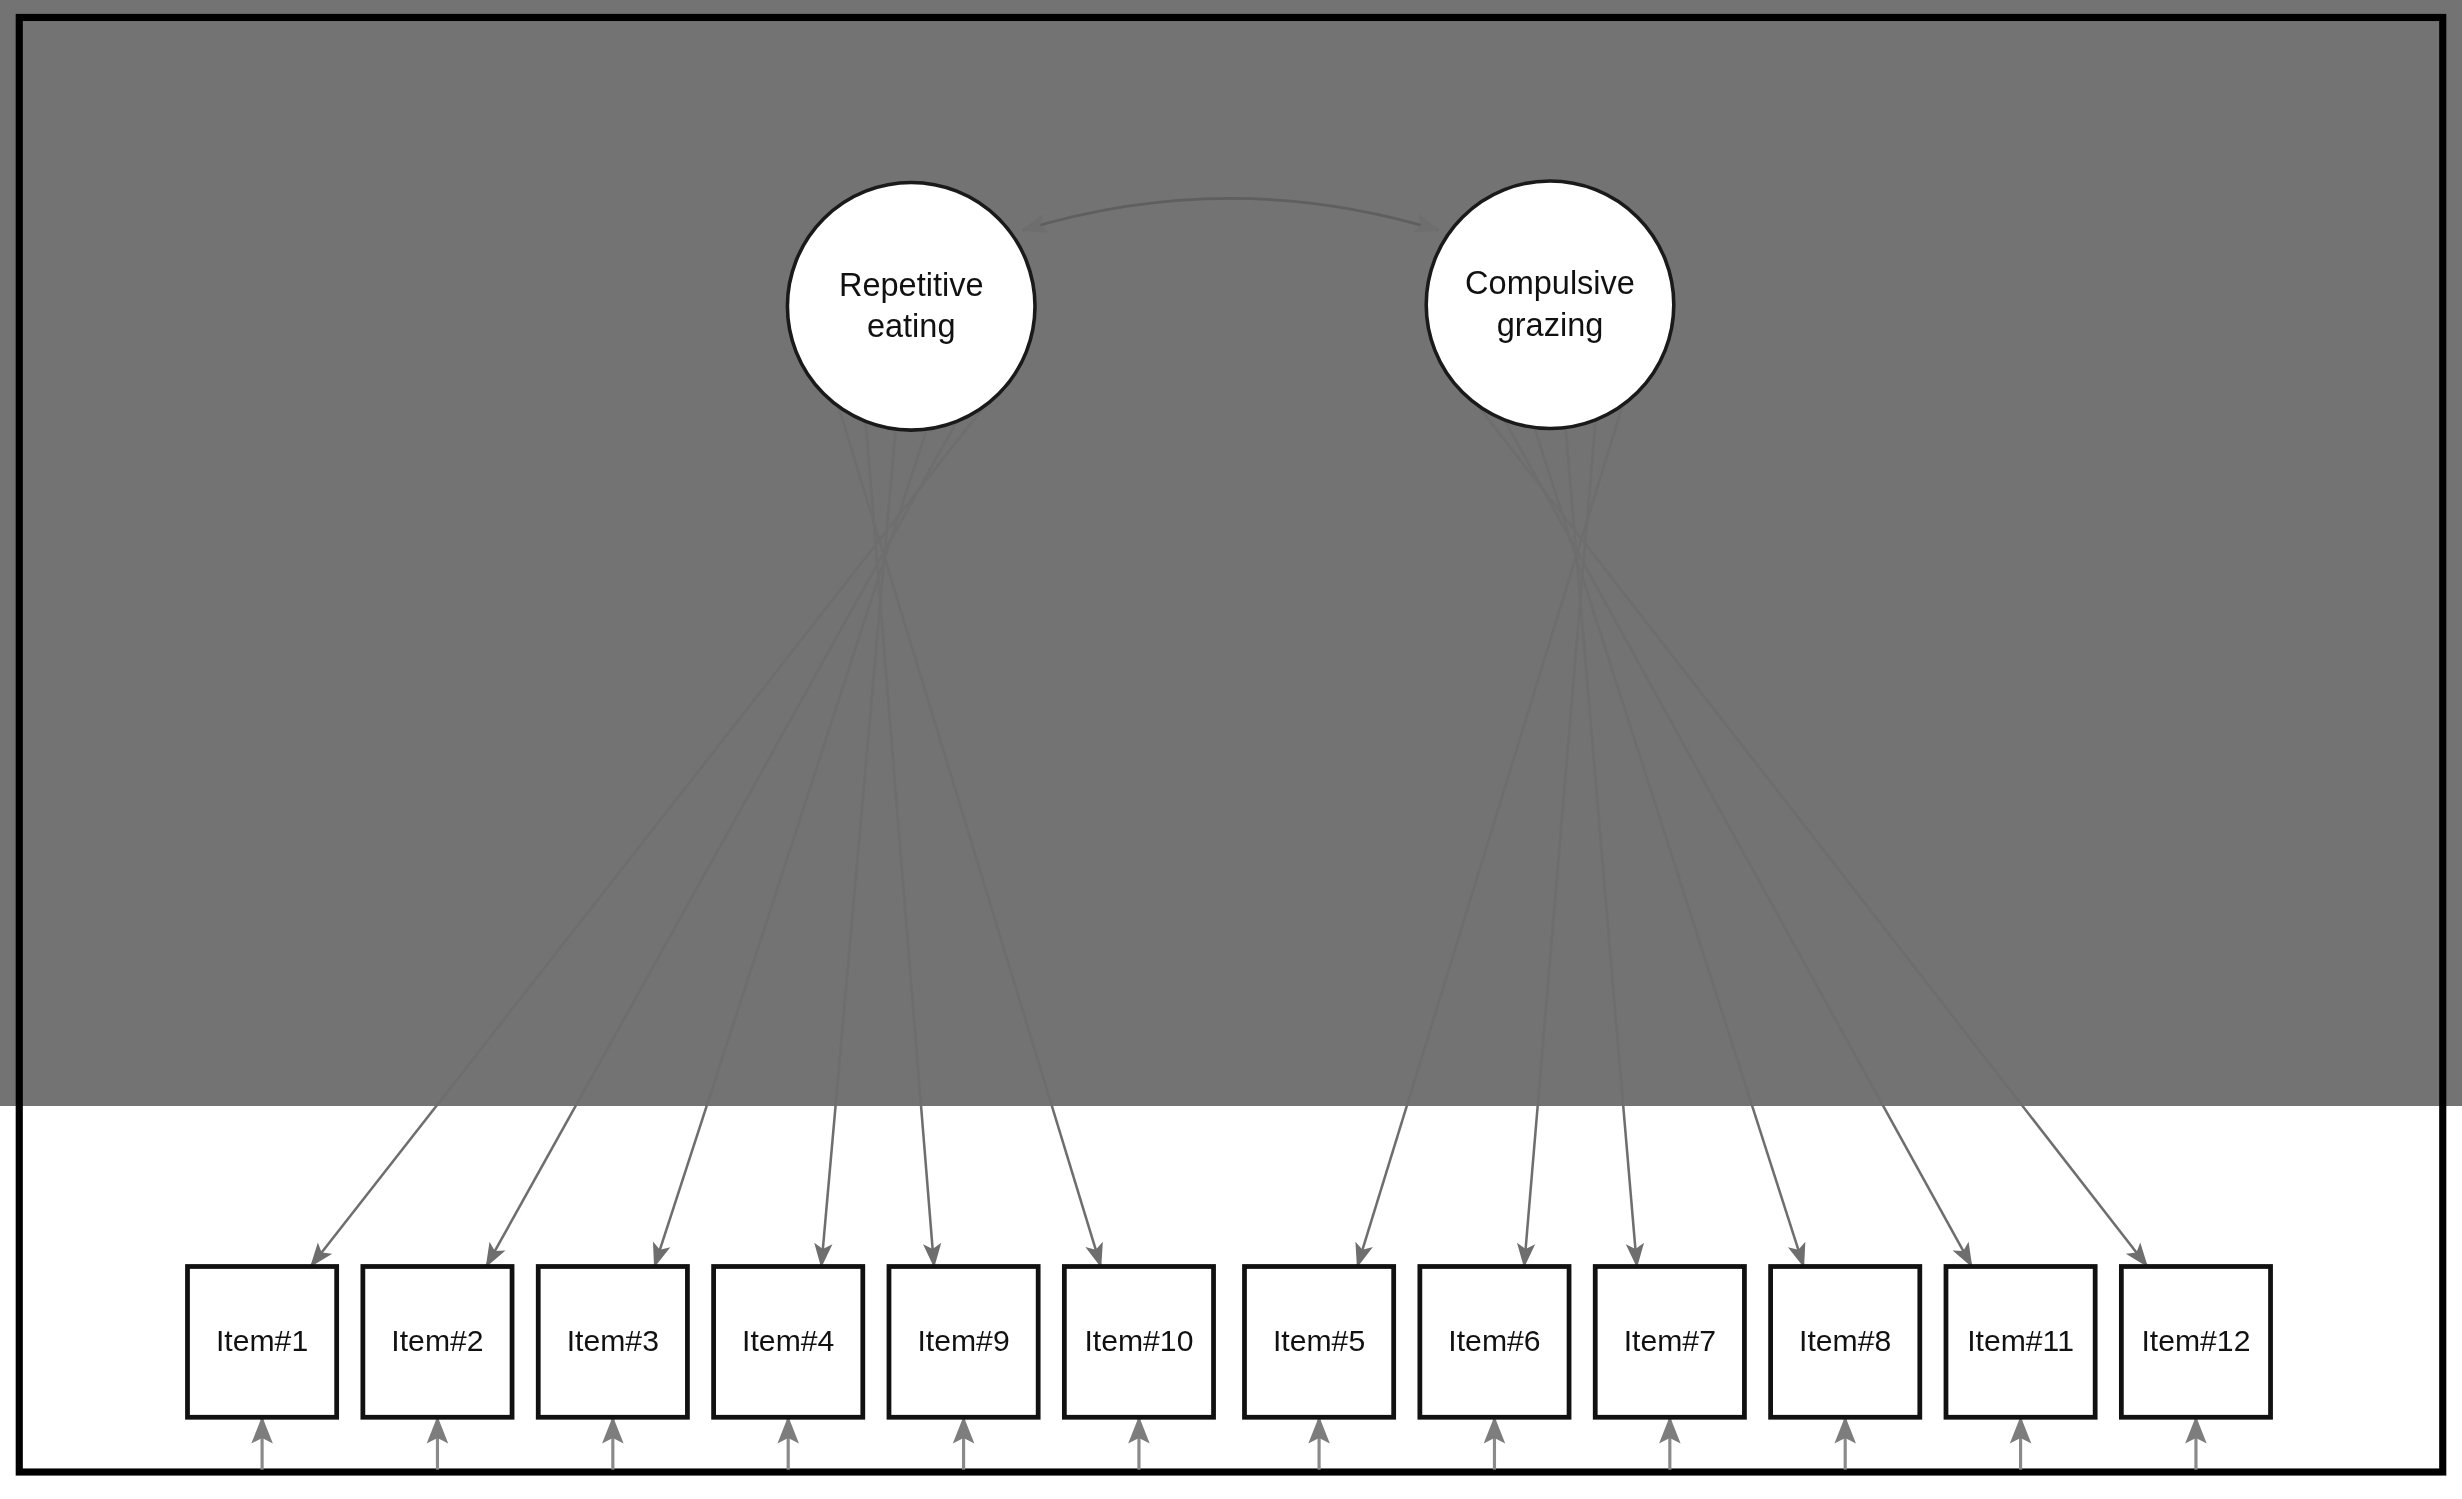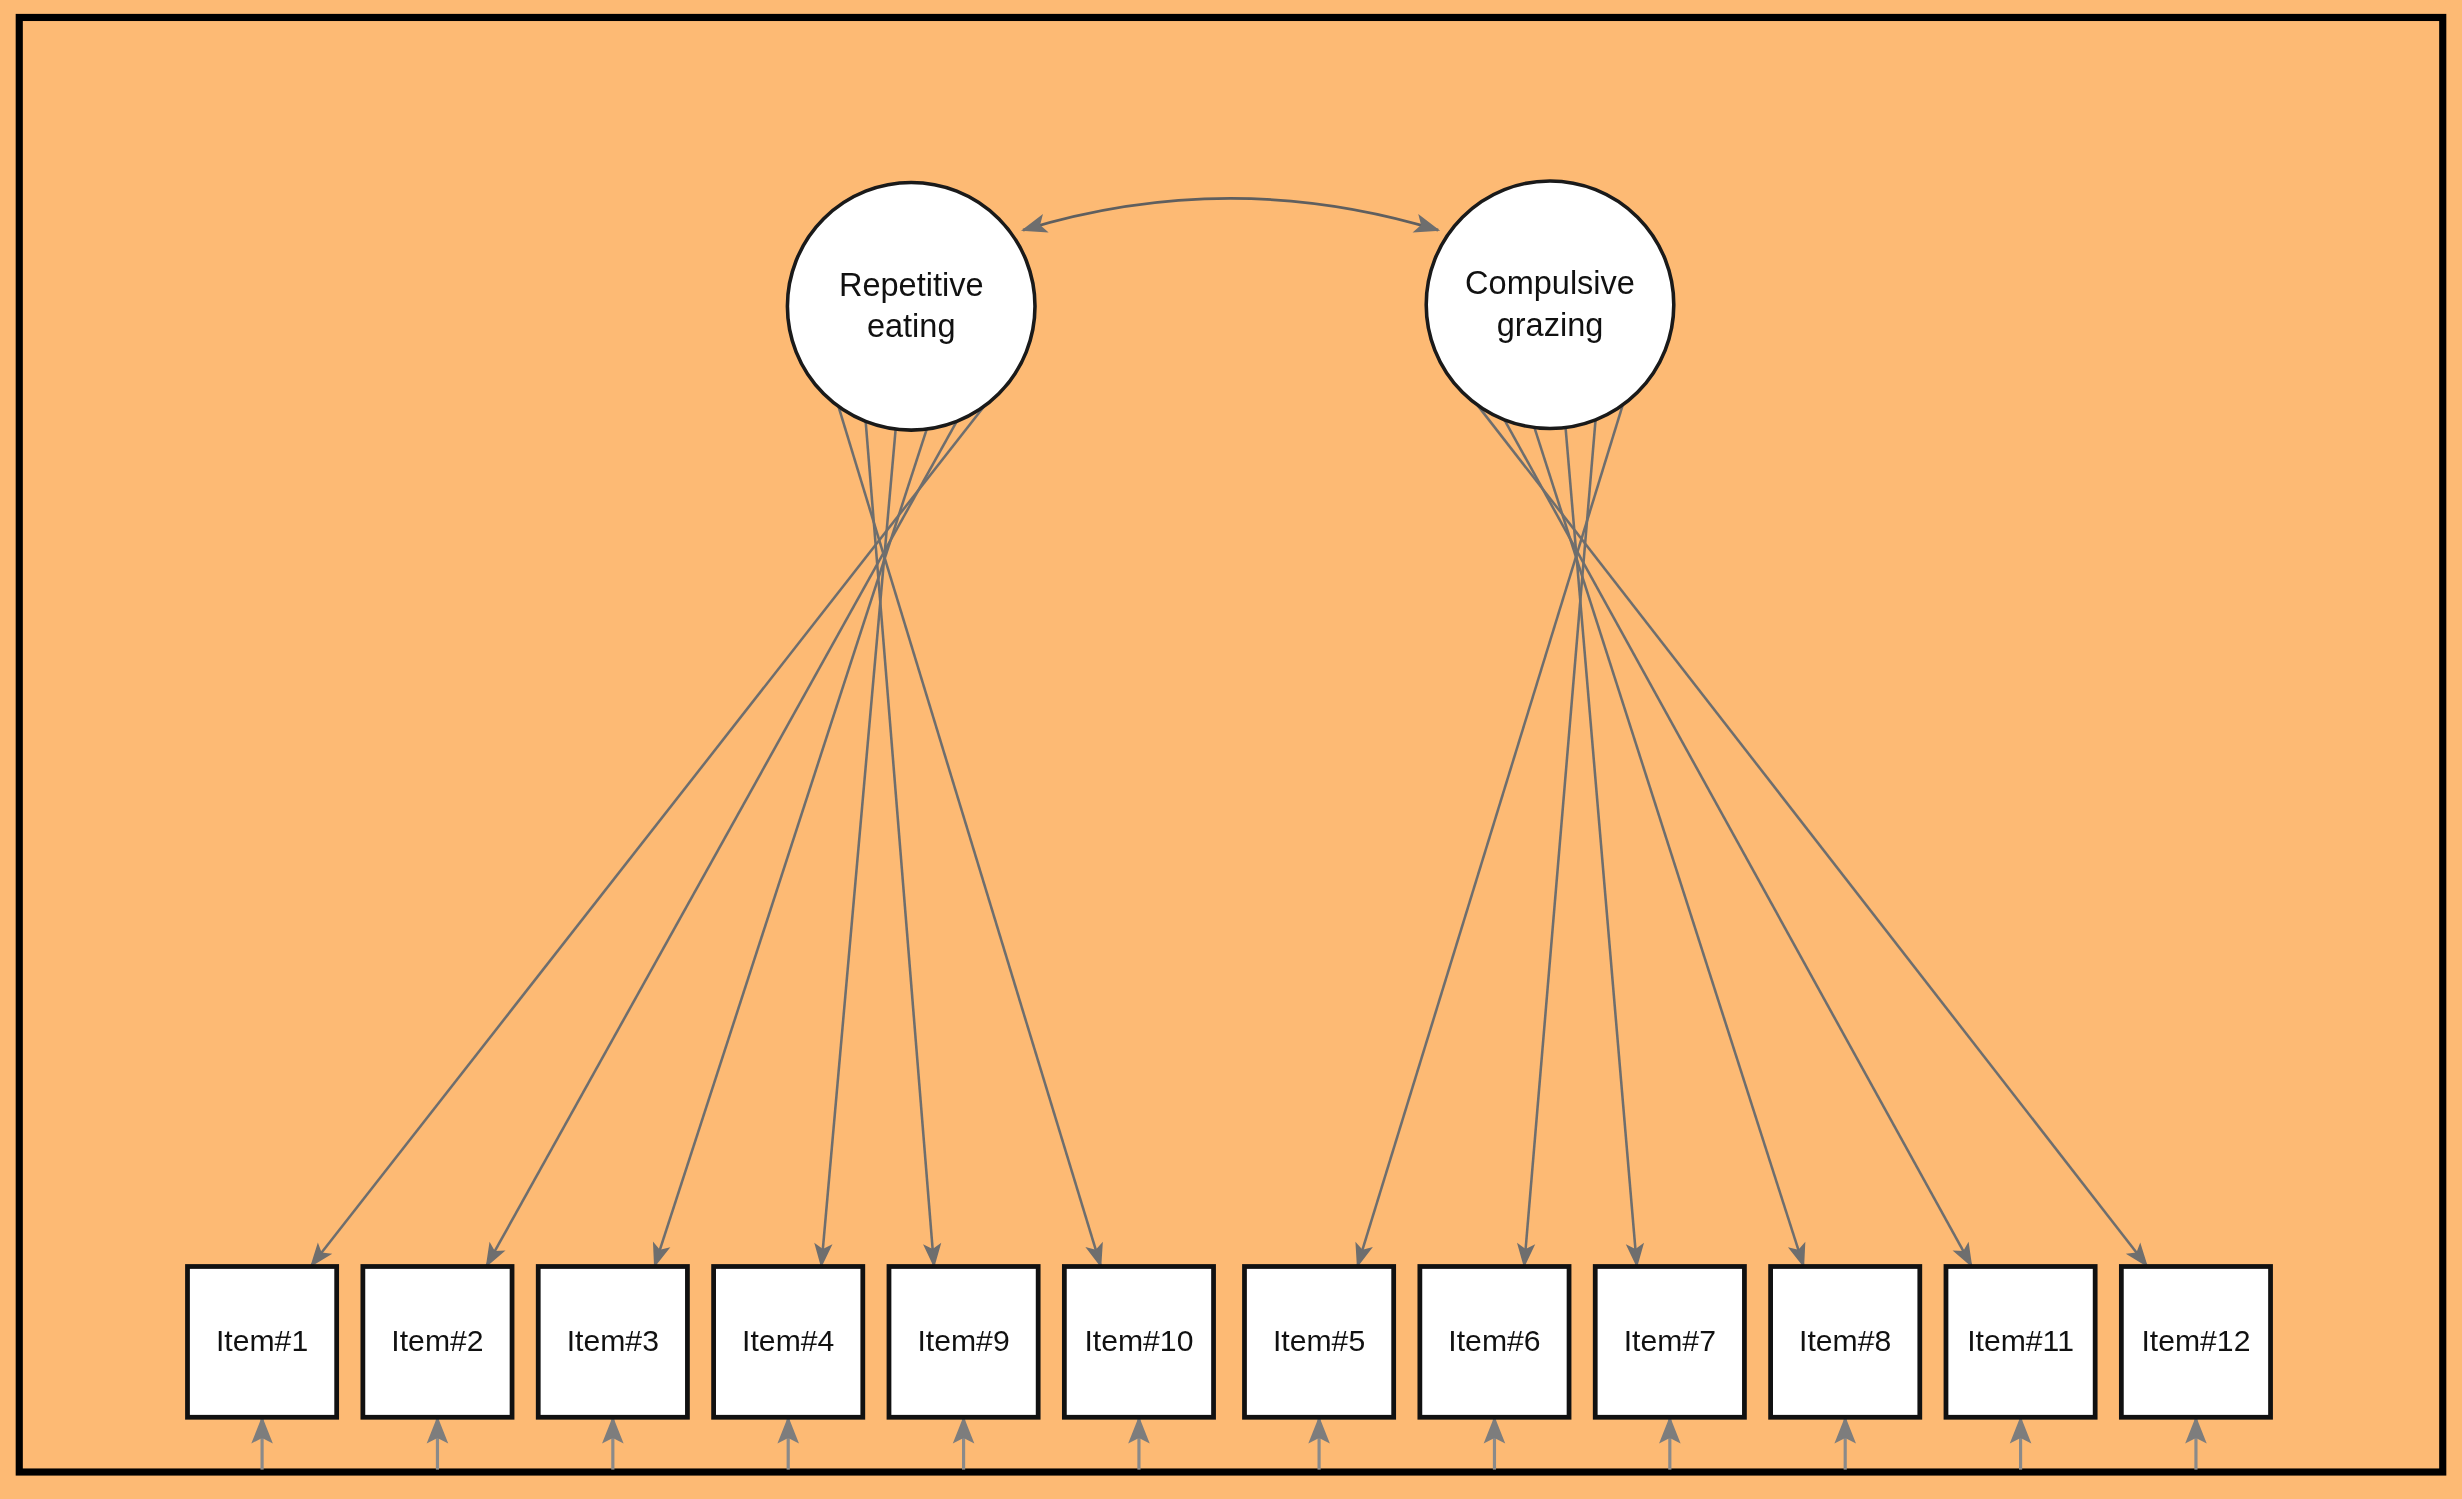--- a/index.html
+++ b/index.html
@@ -10,22 +10,22 @@
   }
   body {
     width: 2462px;
     height: 1499px;
     font-family: "Liberation Sans", sans-serif;
     overflow: hidden;
   }
   #diagram-root {
     position: relative;
     width: 2462px;
-    height: 1499px;
-    background: #fdba74;
+    height: 1106px;
+    background: #737373;
   }
   svg.diagram {
     display: block;
     width: 2462px;
     height: 1499px;
   }
   .frame-rect {
     fill: none;
     stroke: #000000;
     stroke-width: 9;

